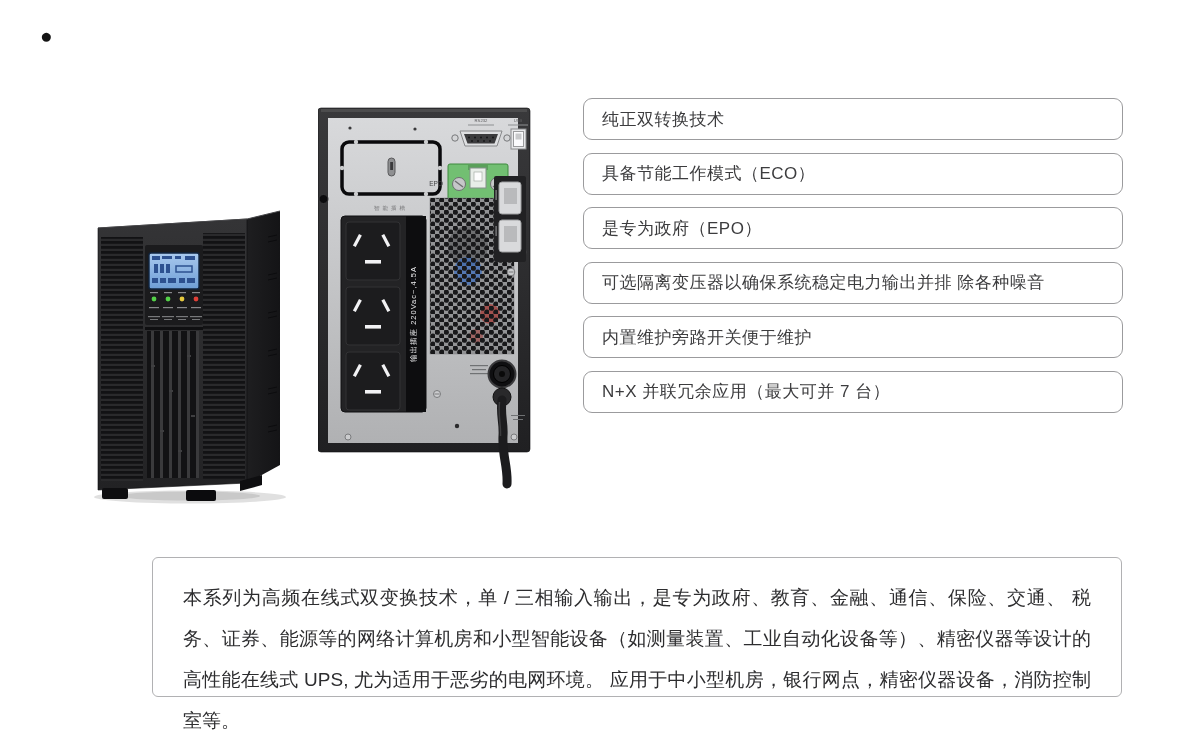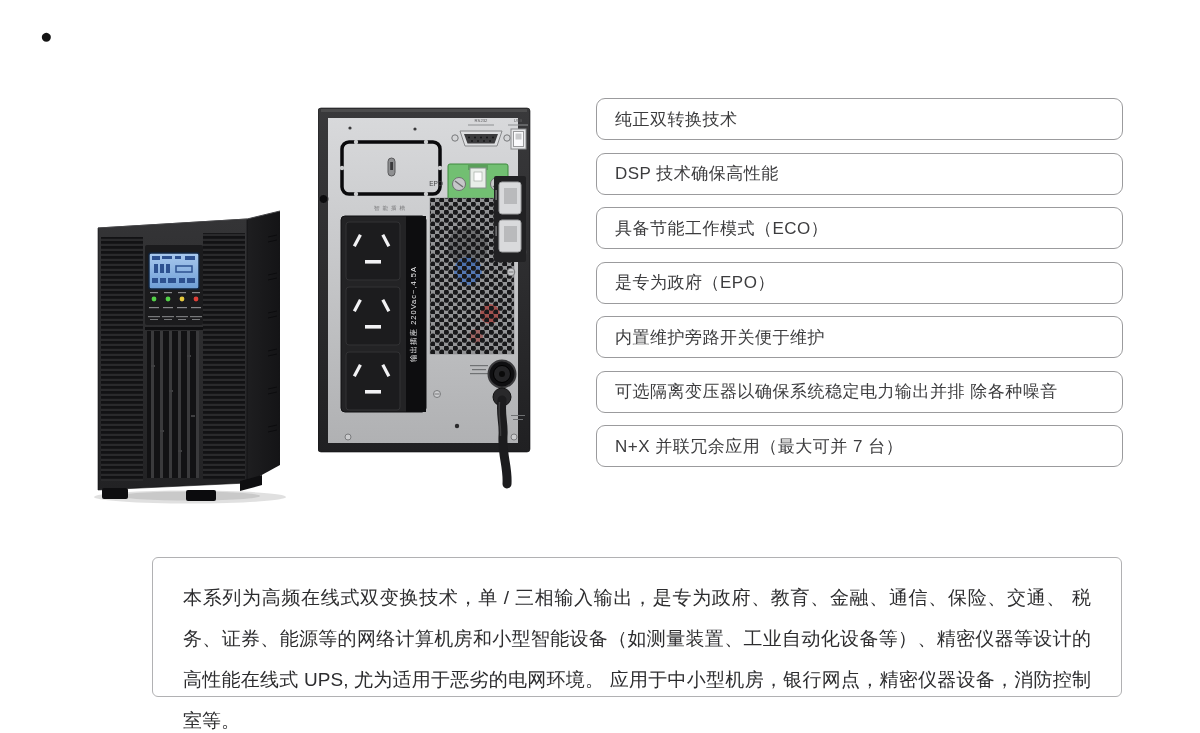--- a/index.html
+++ b/index.html
@@ -7,21 +7,21 @@
         font-family:"Liberation Sans","DejaVu Sans",sans-serif;overflow:hidden;}
 
   .title{position:absolute;left:40px;top:24px;display:flex;align-items:center;gap:13px;
          font-weight:bold;font-size:27px;color:#141414;letter-spacing:1px;}
   .title .bullet{font-size:21px;line-height:1;transform:translateY(1px);}
 
   .features{position:absolute;left:583px;top:98px;width:540px;
             display:flex;flex-direction:column;gap:12.5px;}
   .feature{height:42px;box-sizing:border-box;border:1px solid #9b9b9d;border-radius:9px;
            background:#fff;display:flex;align-items:center;padding:0 18px;
-           font-size:17px;color:#3c3c3e;letter-spacing:.5px;white-space:nowrap;margin-left:13px;}
+           font-size:17px;color:#3c3c3e;letter-spacing:.5px;white-space:nowrap;}
 
   .desc-box{position:absolute;left:152px;top:557px;width:970px;height:140px;
             box-sizing:border-box;border:1px solid #b1b1b3;border-radius:6px;background:#fff;
             padding:7px 18px 0 18px;}
   .desc-box p{margin:12px;font-size:19px;line-height:41px;color:#2d2d2f;
               text-align:justify;text-justify:inter-ideograph;}
 
   .ups-front{position:absolute;left:90px;top:195px;width:200px;height:310px;}
   .ups-rear{position:absolute;left:318px;top:106px;width:215px;height:385px;}
   svg{display:block;}
@@ -299,33 +299,30 @@
         <path d="M181.5,296 C180,310 183,318 182.5,330" fill="none" stroke="#3c3c3e" stroke-width="1.5"></path>
       </g>
     </svg>
   </div>
 
   <div class="features">
     <div class="feature">
         <span>纯正双转换技术</span>
       </div>
     <div class="feature">
-        <span>DSP 技术确保高性能</span>
-      </div>
-    <div class="feature">
         <span>具备节能工作模式（ECO）</span>
       </div>
     <div class="feature">
         <span>是专为政府（EPO）</span>
       </div>
     <div class="feature">
+        <span>可选隔离变压器以确保系统稳定电力输出并排 除各种噪音</span>
+      </div>
+    <div class="feature">
         <span>内置维护旁路开关便于维护</span>
-      </div>
-    <div class="feature">
-        <span>可选隔离变压器以确保系统稳定电力输出并排 除各种噪音</span>
       </div>
     <div class="feature">
         <span>N+X 并联冗余应用（最大可并 7 台）</span>
       </div>
   </div>
 
   <div class="desc-box">
     <p>本系列为高频在线式双变换技术，单 / 三相输入输出，是专为政府、教育、金融、通信、保险、交通、 税务、证券、能源等的网络计算机房和小型智能设备（如测量装置、工业自动化设备等）、精密仪器等设计的高性能在线式 UPS, 尤为适用于恶劣的电网环境。 应用于中小型机房，银行网点，精密仪器设备，消防控制室等。</p>
   </div>
 

